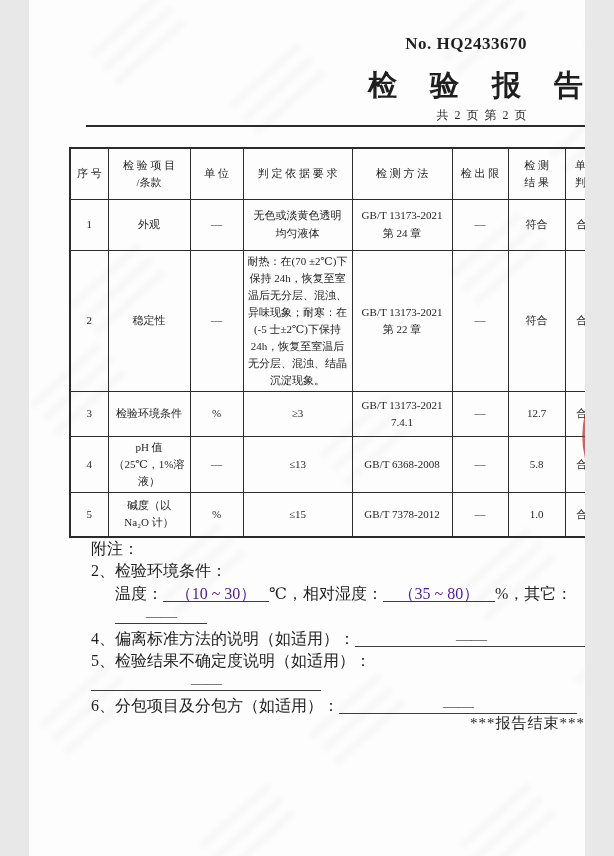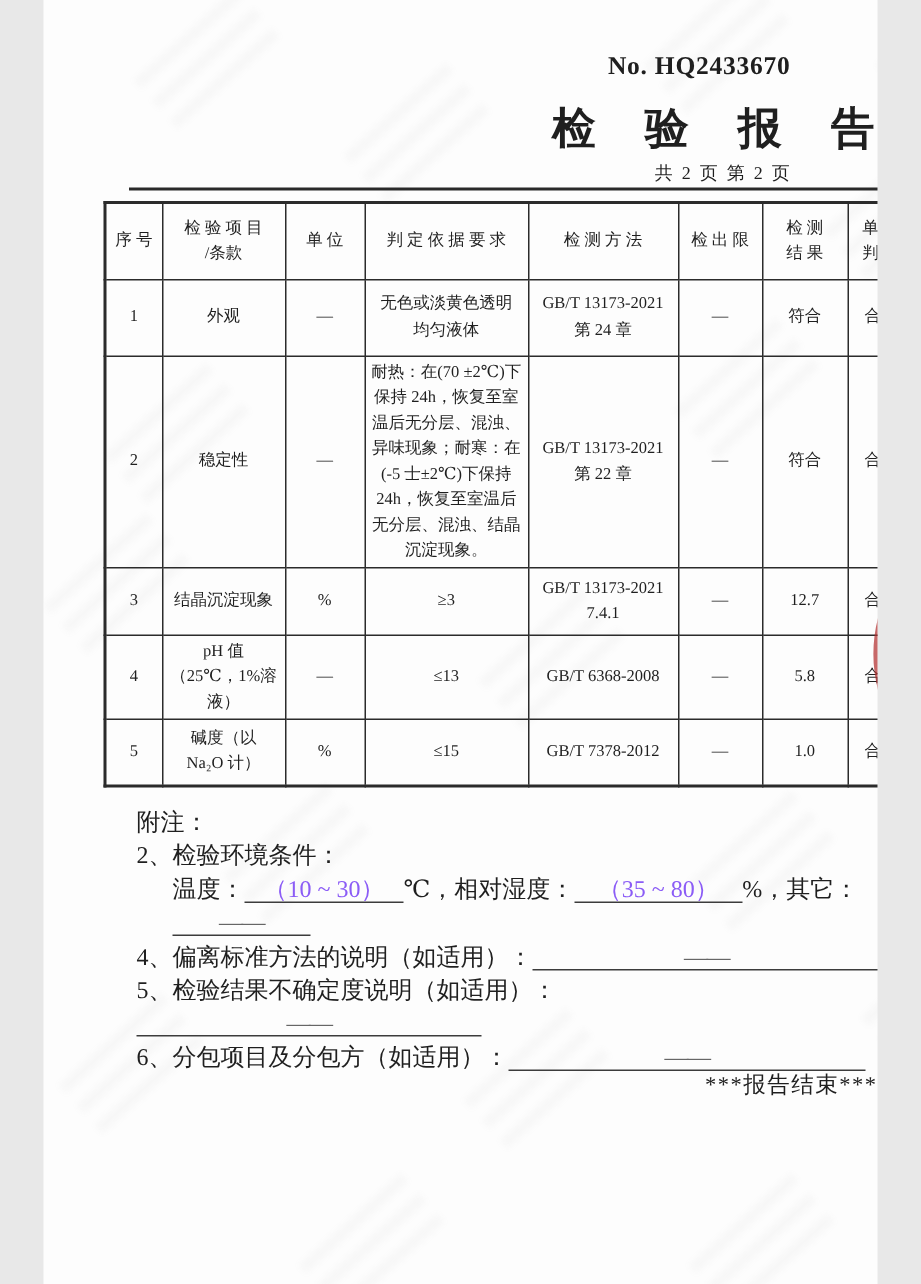--- a/index.html
+++ b/index.html
@@ -45,31 +45,31 @@
     border-collapse: collapse; table-layout: fixed;
     font-size: 11px; line-height: 1.55;
   }
   table.report td, table.report th {
     border: 1px solid #2b2b2b;
     text-align: center; vertical-align: middle;
     padding: 2px 4px;
     white-space: pre-line;
     font-weight: normal;
   }
-  table.report { border: 2px solid #2b2b2b; }
+  table.report { border: 2px solid #2b2b2b; margin-top: 13px; }
   .notes {
     position: absolute; left: 62px; top: 538px; width: 505px;
     font-size: 16px; line-height: 22.4px;
   }
   .notes .indent { padding-left: 24px; }
   .blank {
     display: inline-block;
     border-bottom: 1px solid #3c3c3c;
     text-align: center;
-    color: #8b5cf6;
+    color: #4c1d95;
     line-height: 15px;
     vertical-align: baseline;
     padding: 0 4px;
   }
   .blank.dash { color: #666; letter-spacing: -1px; }
   .end-text {
     position: absolute; top: 714px; left: 0; width: 100%;
     text-align: right; font-size: 15px; letter-spacing: 1px;
   }
   .stamp-svg {
@@ -149,21 +149,21 @@
       <td>—</td>
       <td>耐热：在(70 ±2℃)下保持 24h，恢复至室温后无分层、混浊、异味现象；耐寒：在(-5 士±2℃)下保持 24h，恢复至室温后无分层、混浊、结晶沉淀现象。</td>
       <td>GB/T 13173-2021
 第 22 章</td>
       <td>—</td>
       <td>符合</td>
       <td>合格</td>
     </tr>
     <tr style="height:45px">
       <td>3</td>
-      <td>结晶沉淀现象</td>
+      <td>检验环境条件</td>
       <td>%</td>
       <td>≥3</td>
       <td>GB/T 13173-2021
 7.4.1</td>
       <td>—</td>
       <td>12.7</td>
       <td>合格</td>
     </tr>
     <tr style="height:55px">
       <td>4</td>

